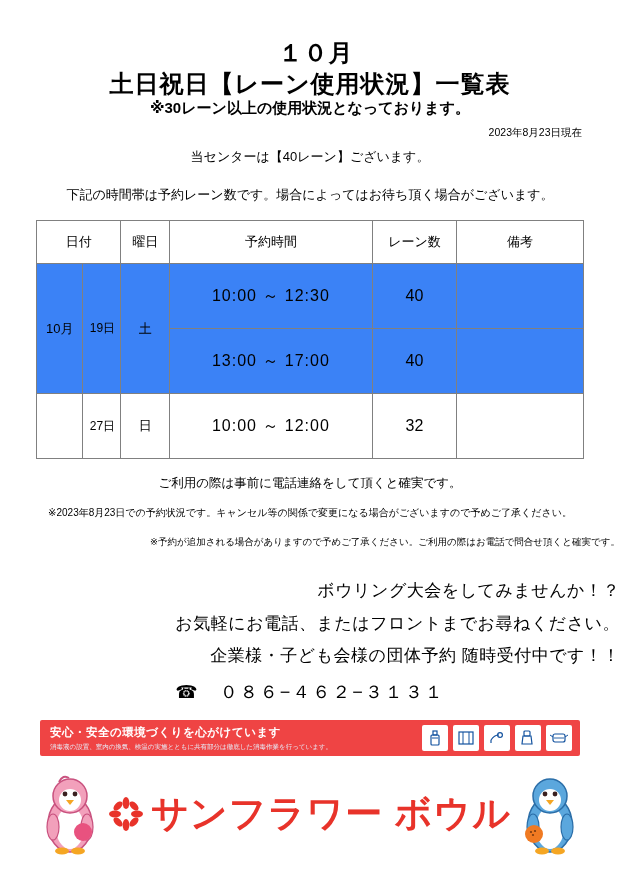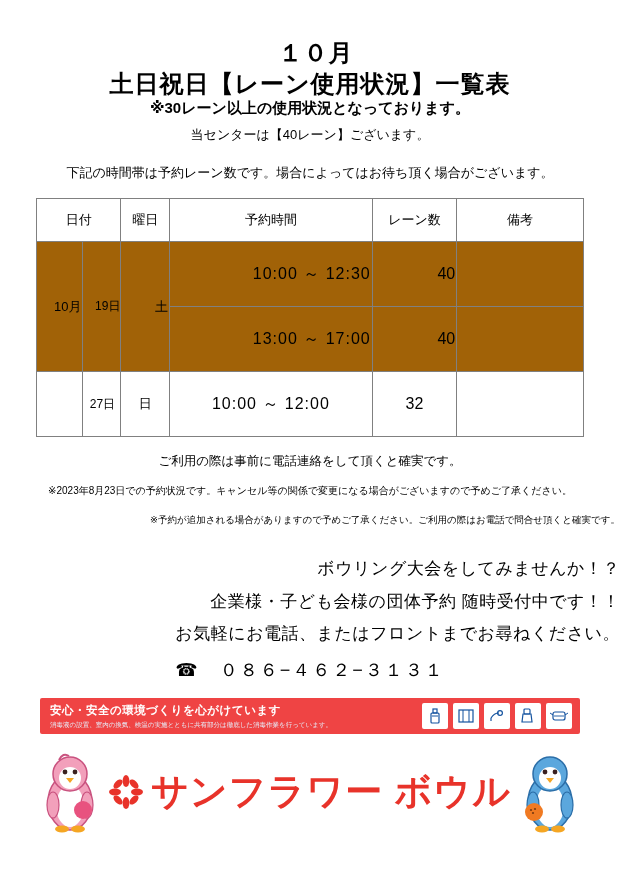--- a/index.html
+++ b/index.html
@@ -106,22 +106,21 @@
   td.time-cell {
     font-size: 16px;
     letter-spacing: 1px;
     height: 62px;
   }
   td.lane-cell {
     font-size: 16px;
   }
   td.note-cell { }
   tr.hl td {
-    background: #a16207;
-    text-align: right;
+    background: #3b82f6;
   }
 
   
   .after-note {
     text-align: center;
     font-size: 12.5px;
     margin-top: 16px;
   }
   .small-note {
     text-align: center;
@@ -228,20 +227,21 @@
 <body>
 
 <div class="page">
 
   <div class="title-block">
     <div class="title-line1">１０月</div>
     <div class="title-line2">土日祝日【レーン使用状況】一覧表</div>
     <div class="subtitle">※30レーン以上の使用状況となっております。</div>
   </div>
 
+  <div class="asof">2023年8月23日現在</div>
   <div class="center-note">当センターは【40レーン】ございます。</div>
   <div class="lead-note">下記の時間帯は予約レーン数です。場合によってはお待ち頂く場合がございます。</div>
 
   <div class="table-wrap">
     <table class="sched">
       <colgroup>
         <col class="col-month">
         <col class="col-day">
         <col class="col-dow">
         <col class="col-time">
@@ -282,22 +282,22 @@
       </tbody>
     </table>
   </div>
 
   <div class="after-note">ご利用の際は事前に電話連絡をして頂くと確実です。</div>
   <div class="small-note">※2023年8月23日での予約状況です。キャンセル等の関係で変更になる場合がございますので予めご了承ください。</div>
   <div class="small-note2">※予約が追加される場合がありますので予めご了承ください。ご利用の際はお電話で問合せ頂くと確実です。</div>
 
   <div class="promo">
     <div class="promo-line">ボウリング大会をしてみませんか！？</div>
+    <div class="promo-line">お気軽にお電話、またはフロントまでお尋ねください。</div>
     <div class="promo-line">企業様・子ども会様の団体予約 随時受付中です！！</div>
-    <div class="promo-line">お気軽にお電話、またはフロントまでお尋ねください。</div>
   </div>
   <div class="tel-line">☎　０８６−４６２−３１３１</div>
 
   <div class="banner">
     <div class="banner-left">
       <div class="banner-title">安心・安全の環境づくりを心がけています</div>
       <div class="banner-sub">消毒液の設置、室内の換気、検温の実施とともに共有部分は徹底した消毒作業を行っています。</div>
     </div>
     <div class="banner-icons">
       <div class="bicon">

